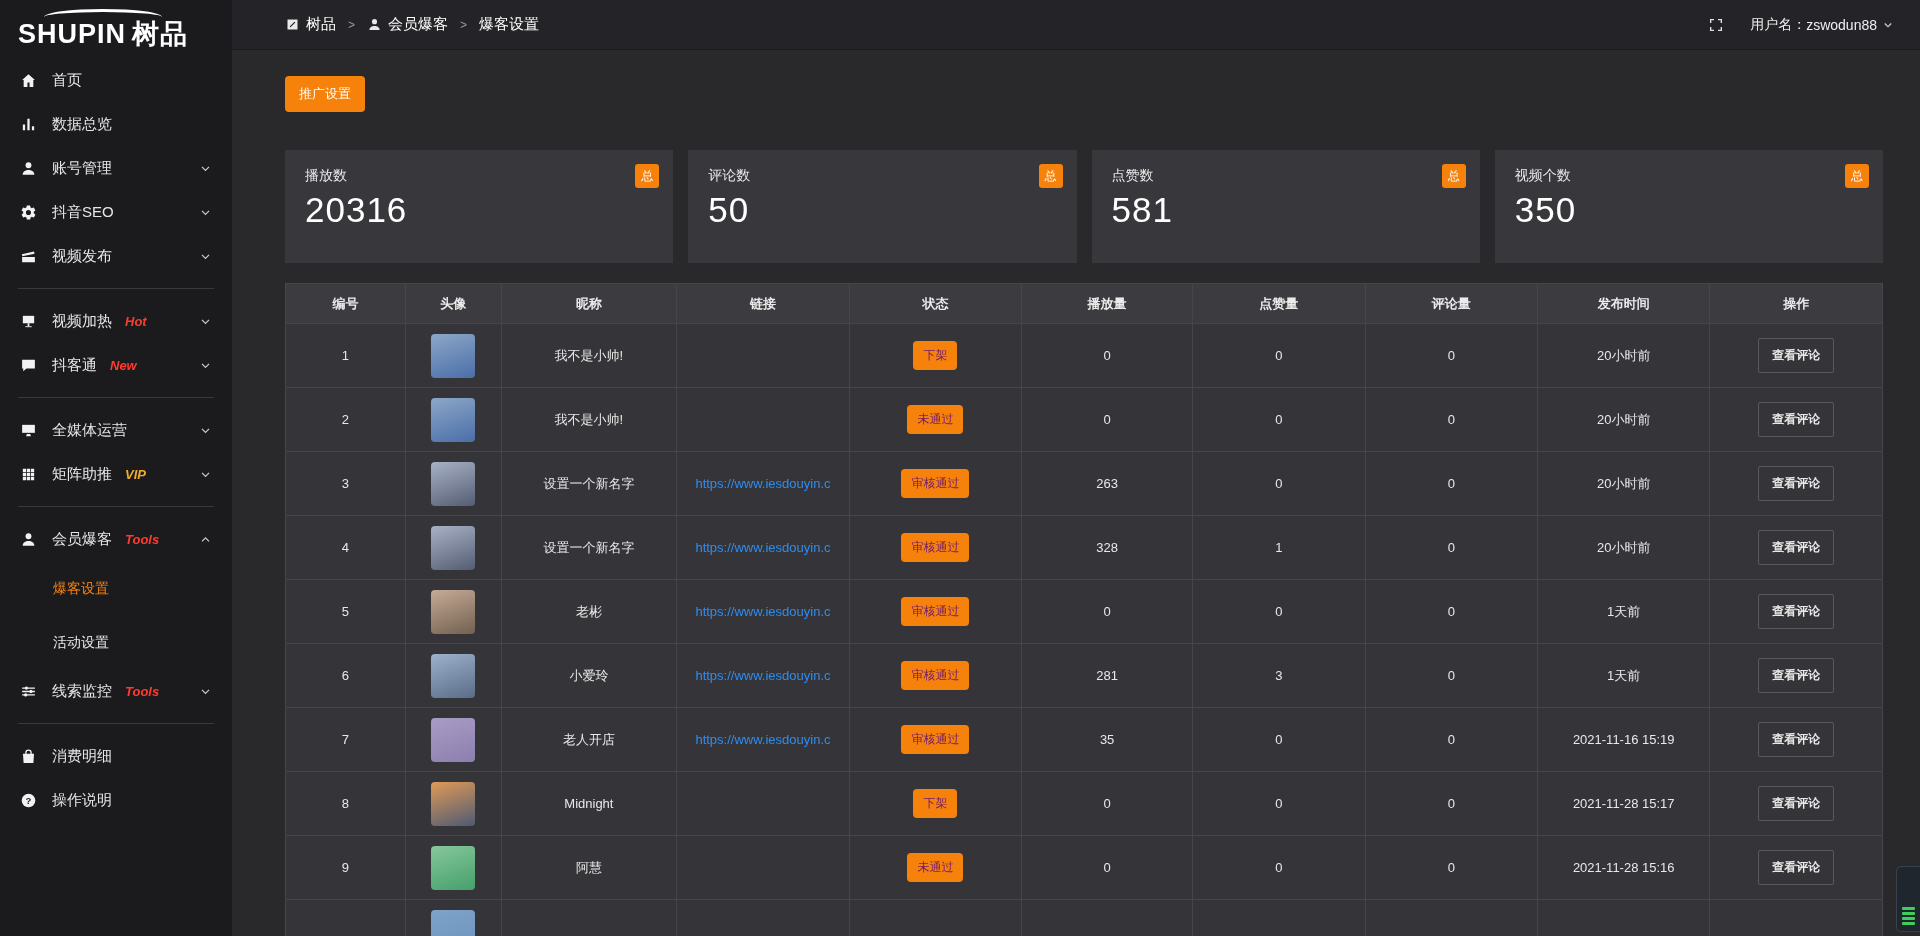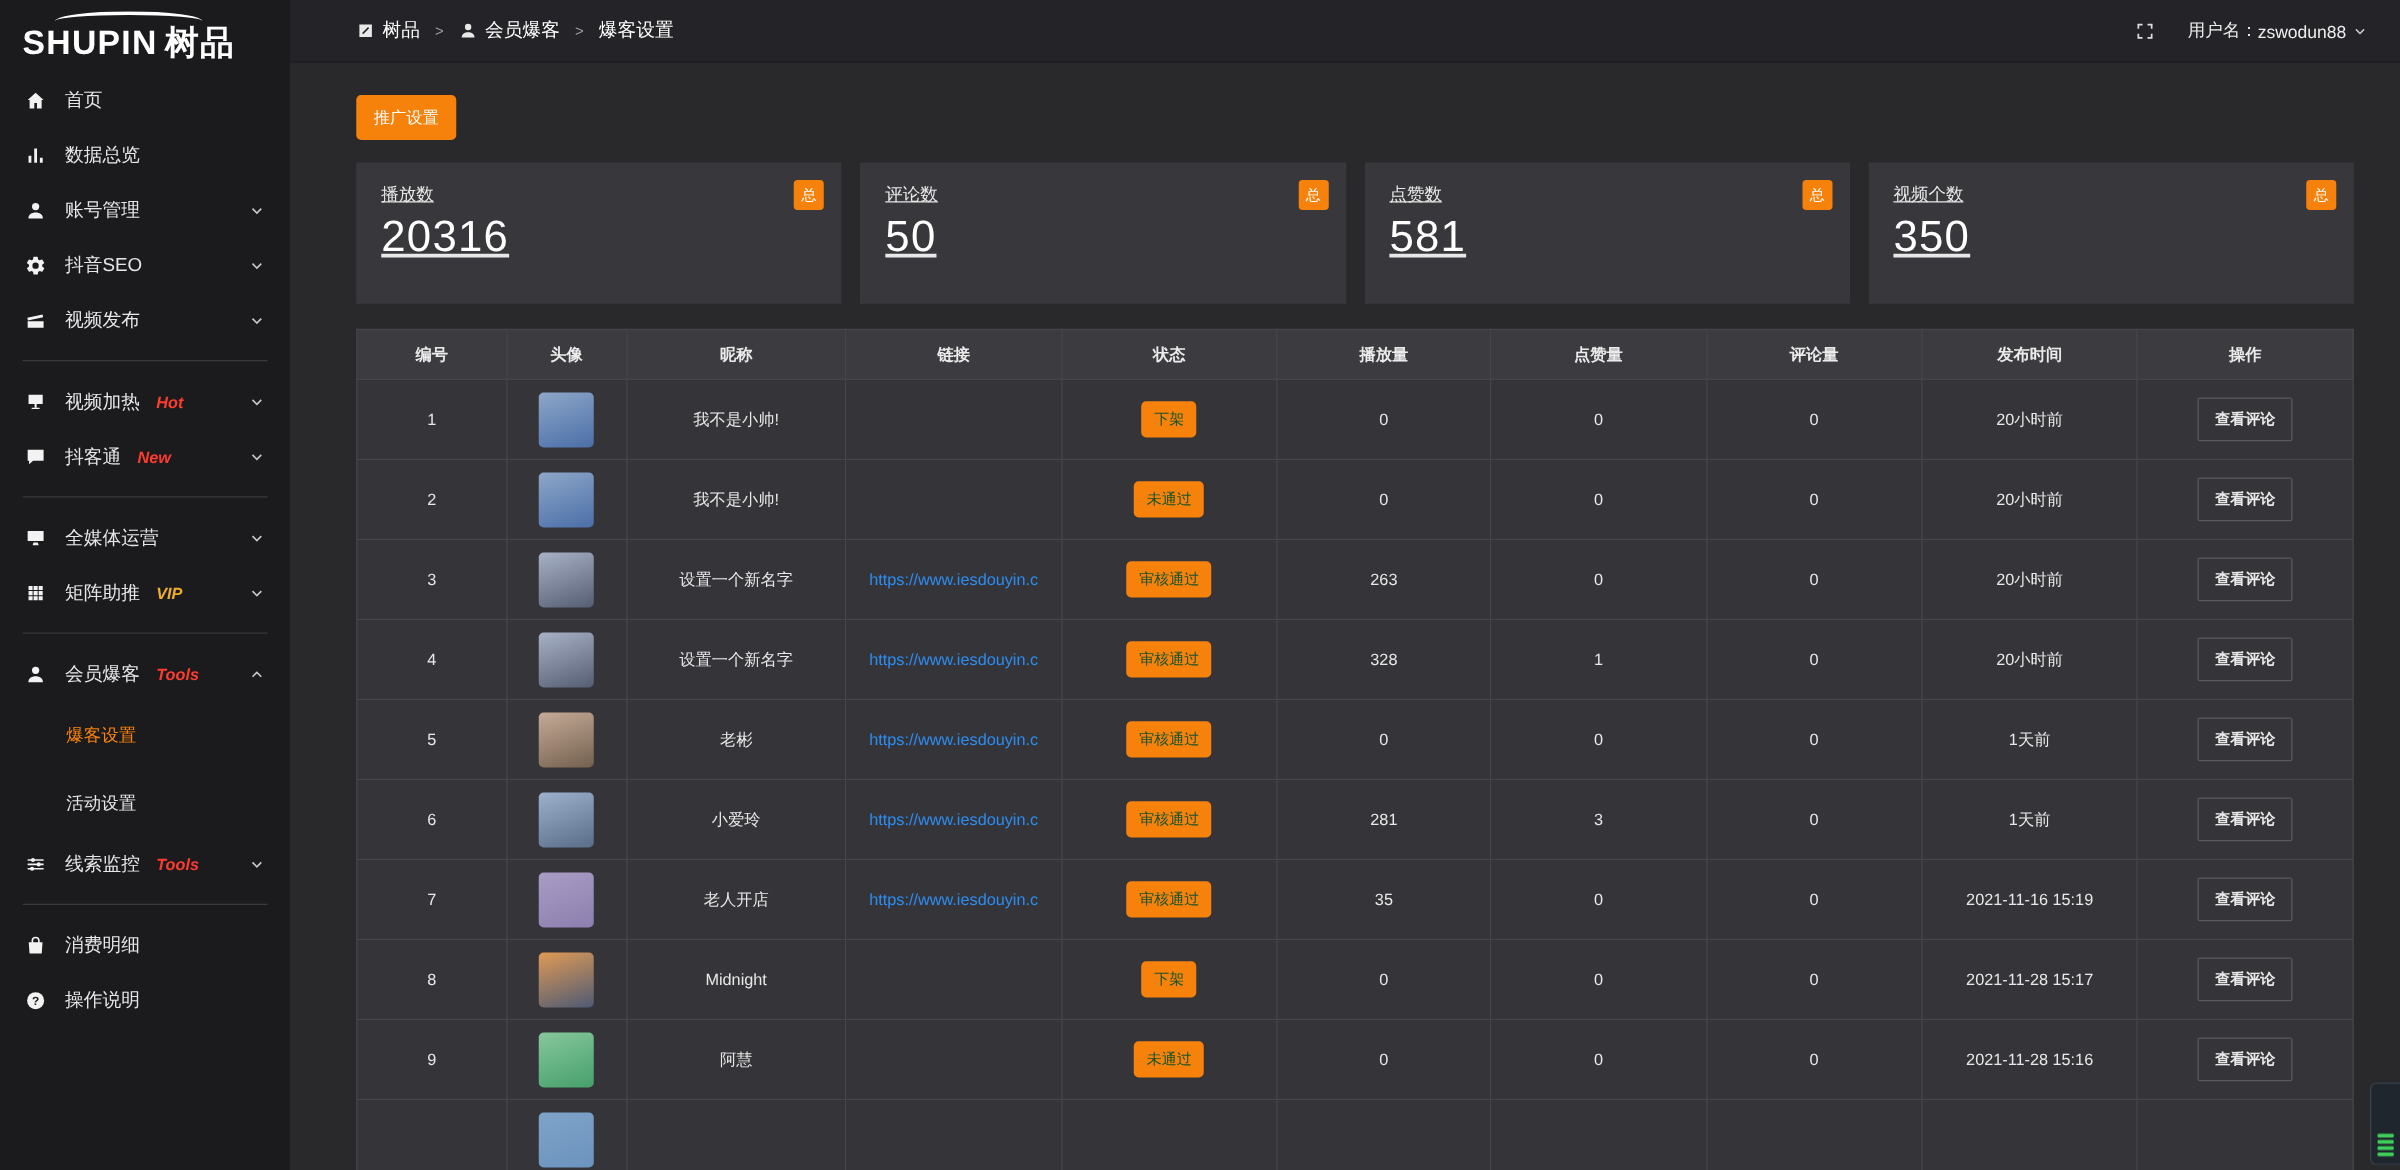--- a/index.html
+++ b/index.html
@@ -34,35 +34,35 @@
   .topbar-right { margin-left:auto; display:flex; align-items:center; }
   .fs-ico { width:16px; height:16px; color:#ddd; margin-right:26px; cursor:pointer; }
   .user-menu { display:flex; align-items:center; font-size:14px; color:#eee; cursor:pointer; }
   .caret { width:12px; height:12px; margin-left:5px; color:#ccc; }
 
   
   .content { flex:1; padding:0 37px 0 53px; overflow:hidden; }
   .promo-btn { margin-top:26px; display:inline-block; background:#f6820c; color:#fff; border:none;
                font-size:13px; padding:9px 14px; border-radius:4px; cursor:pointer;
                font-family:inherit; }
-  .stats-row { margin-top:18px; display:flex; gap:15px;text-decoration:underline; }
+  .stats-row { margin-top:38px; display:flex; gap:15px; }
   .stat-card { flex:1; height:113px; background:#38383c; padding:17px 20px; position:relative; }
   .stat-label { font-size:14px; color:#e8e8e8; }
   .stat-value { font-size:35px; color:#fff; margin-top:5px; font-weight:500; letter-spacing:1px; }
   .stat-badge { position:absolute; top:14px; right:14px; width:24px; height:24px; background:#f6820c;
                 color:#fff; font-size:12px; line-height:24px; text-align:center; border-radius:3px; }
 
   
   table { margin-top:20px; width:100%; border-collapse:collapse; background:#353539; table-layout:fixed; }
   th { background:#3b3b40; height:40px; font-size:13px; font-weight:bold; color:#ebebeb;
        border:1px solid #46464a; }
   td { height:64px; text-align:center; font-size:13px; color:#e8e8e8; border:1px solid #46464a; }
   .avatar { width:44px; height:44px; border-radius:4px; margin:0 auto; }
   td a { color:#2d8cf0; text-decoration:none; font-size:13px; white-space:nowrap; }
-  .status-badge { display:inline-block; background:#f6820c; color:#14532d; font-size:12px;
+  .status-badge { display:inline-block; background:#f6820c; color:#701a75; font-size:12px;
                   padding:6px 10px; border-radius:4px; }
   .action-btn { background:transparent; border:1px solid #58585d; color:#e8e8e8; font-size:12px;
                 padding:8px 13px; border-radius:2px; cursor:pointer; font-family:inherit;font-weight:bold; }
 
   
   .float-widget { position:fixed; right:0; bottom:4px; width:24px; height:66px; background:#20262e;
                   border:1px solid #39424d; border-right:none; border-radius:5px 0 0 5px;
                   display:flex; flex-direction:column; justify-content:flex-end; align-items:center;
                   padding-bottom:6px; cursor:pointer; }
   .float-widget .bar { width:13px; height:3px; background:#3ecf5a; margin-top:2px; border-radius:1px; }

